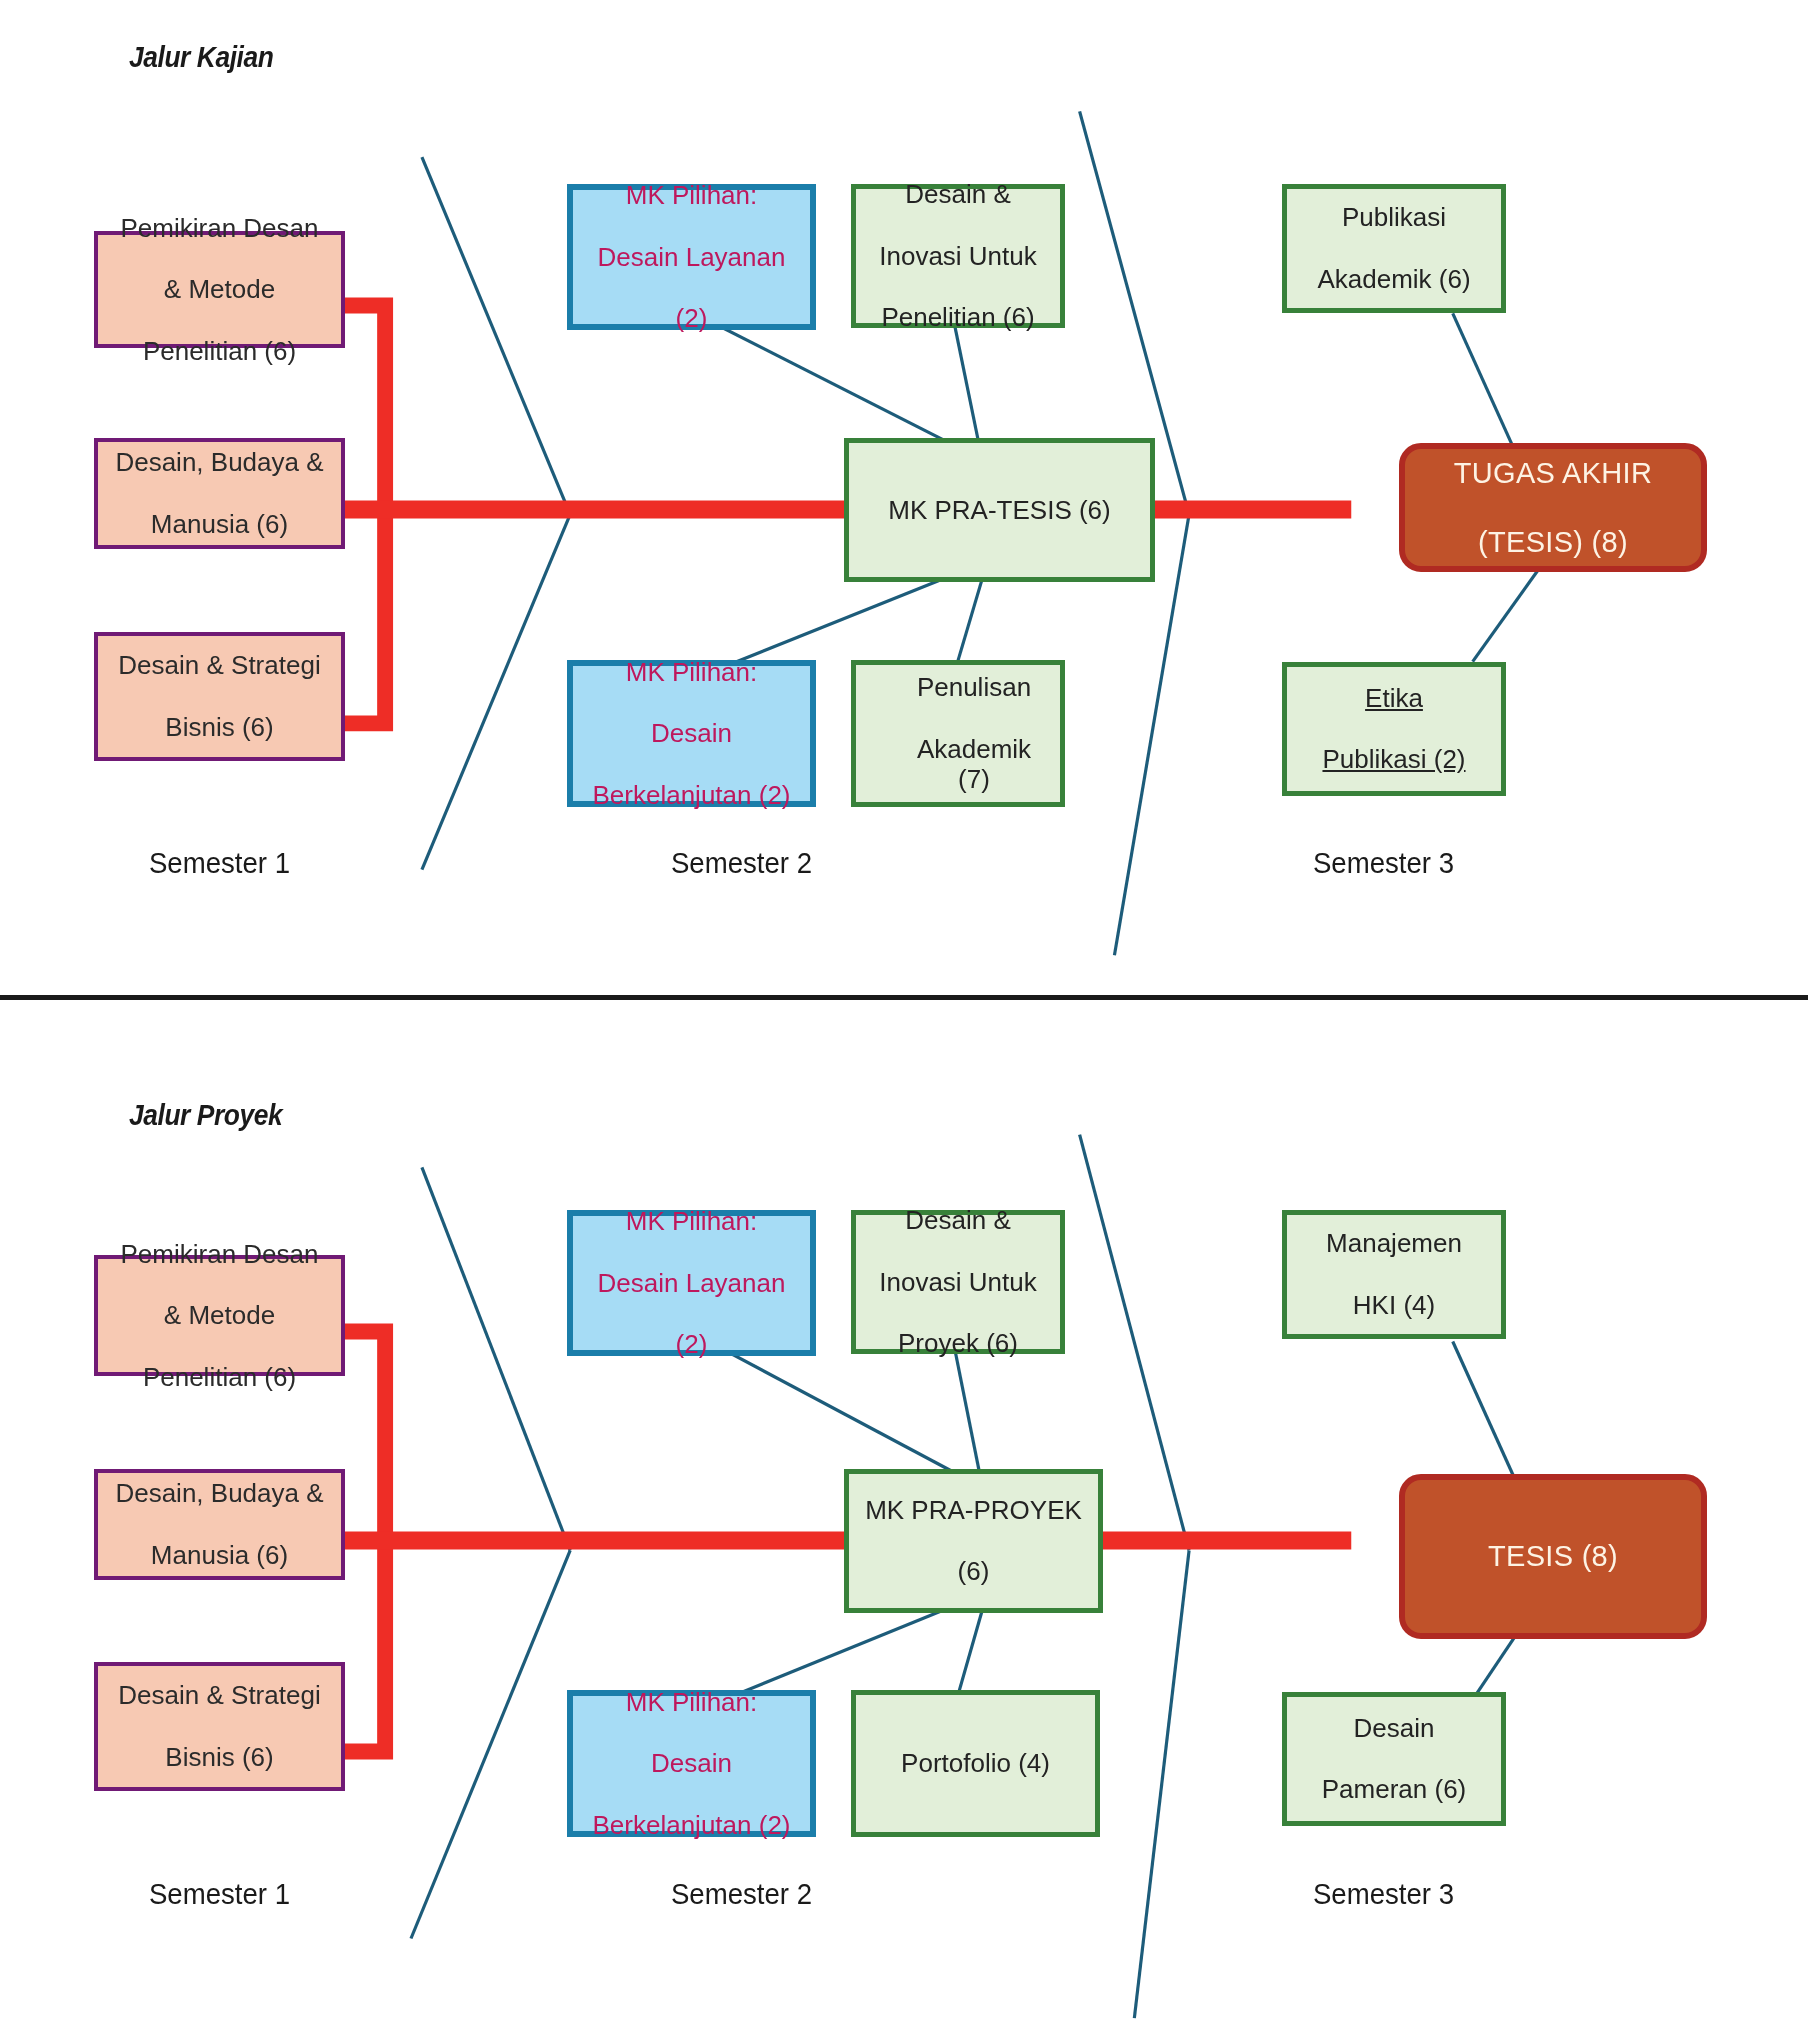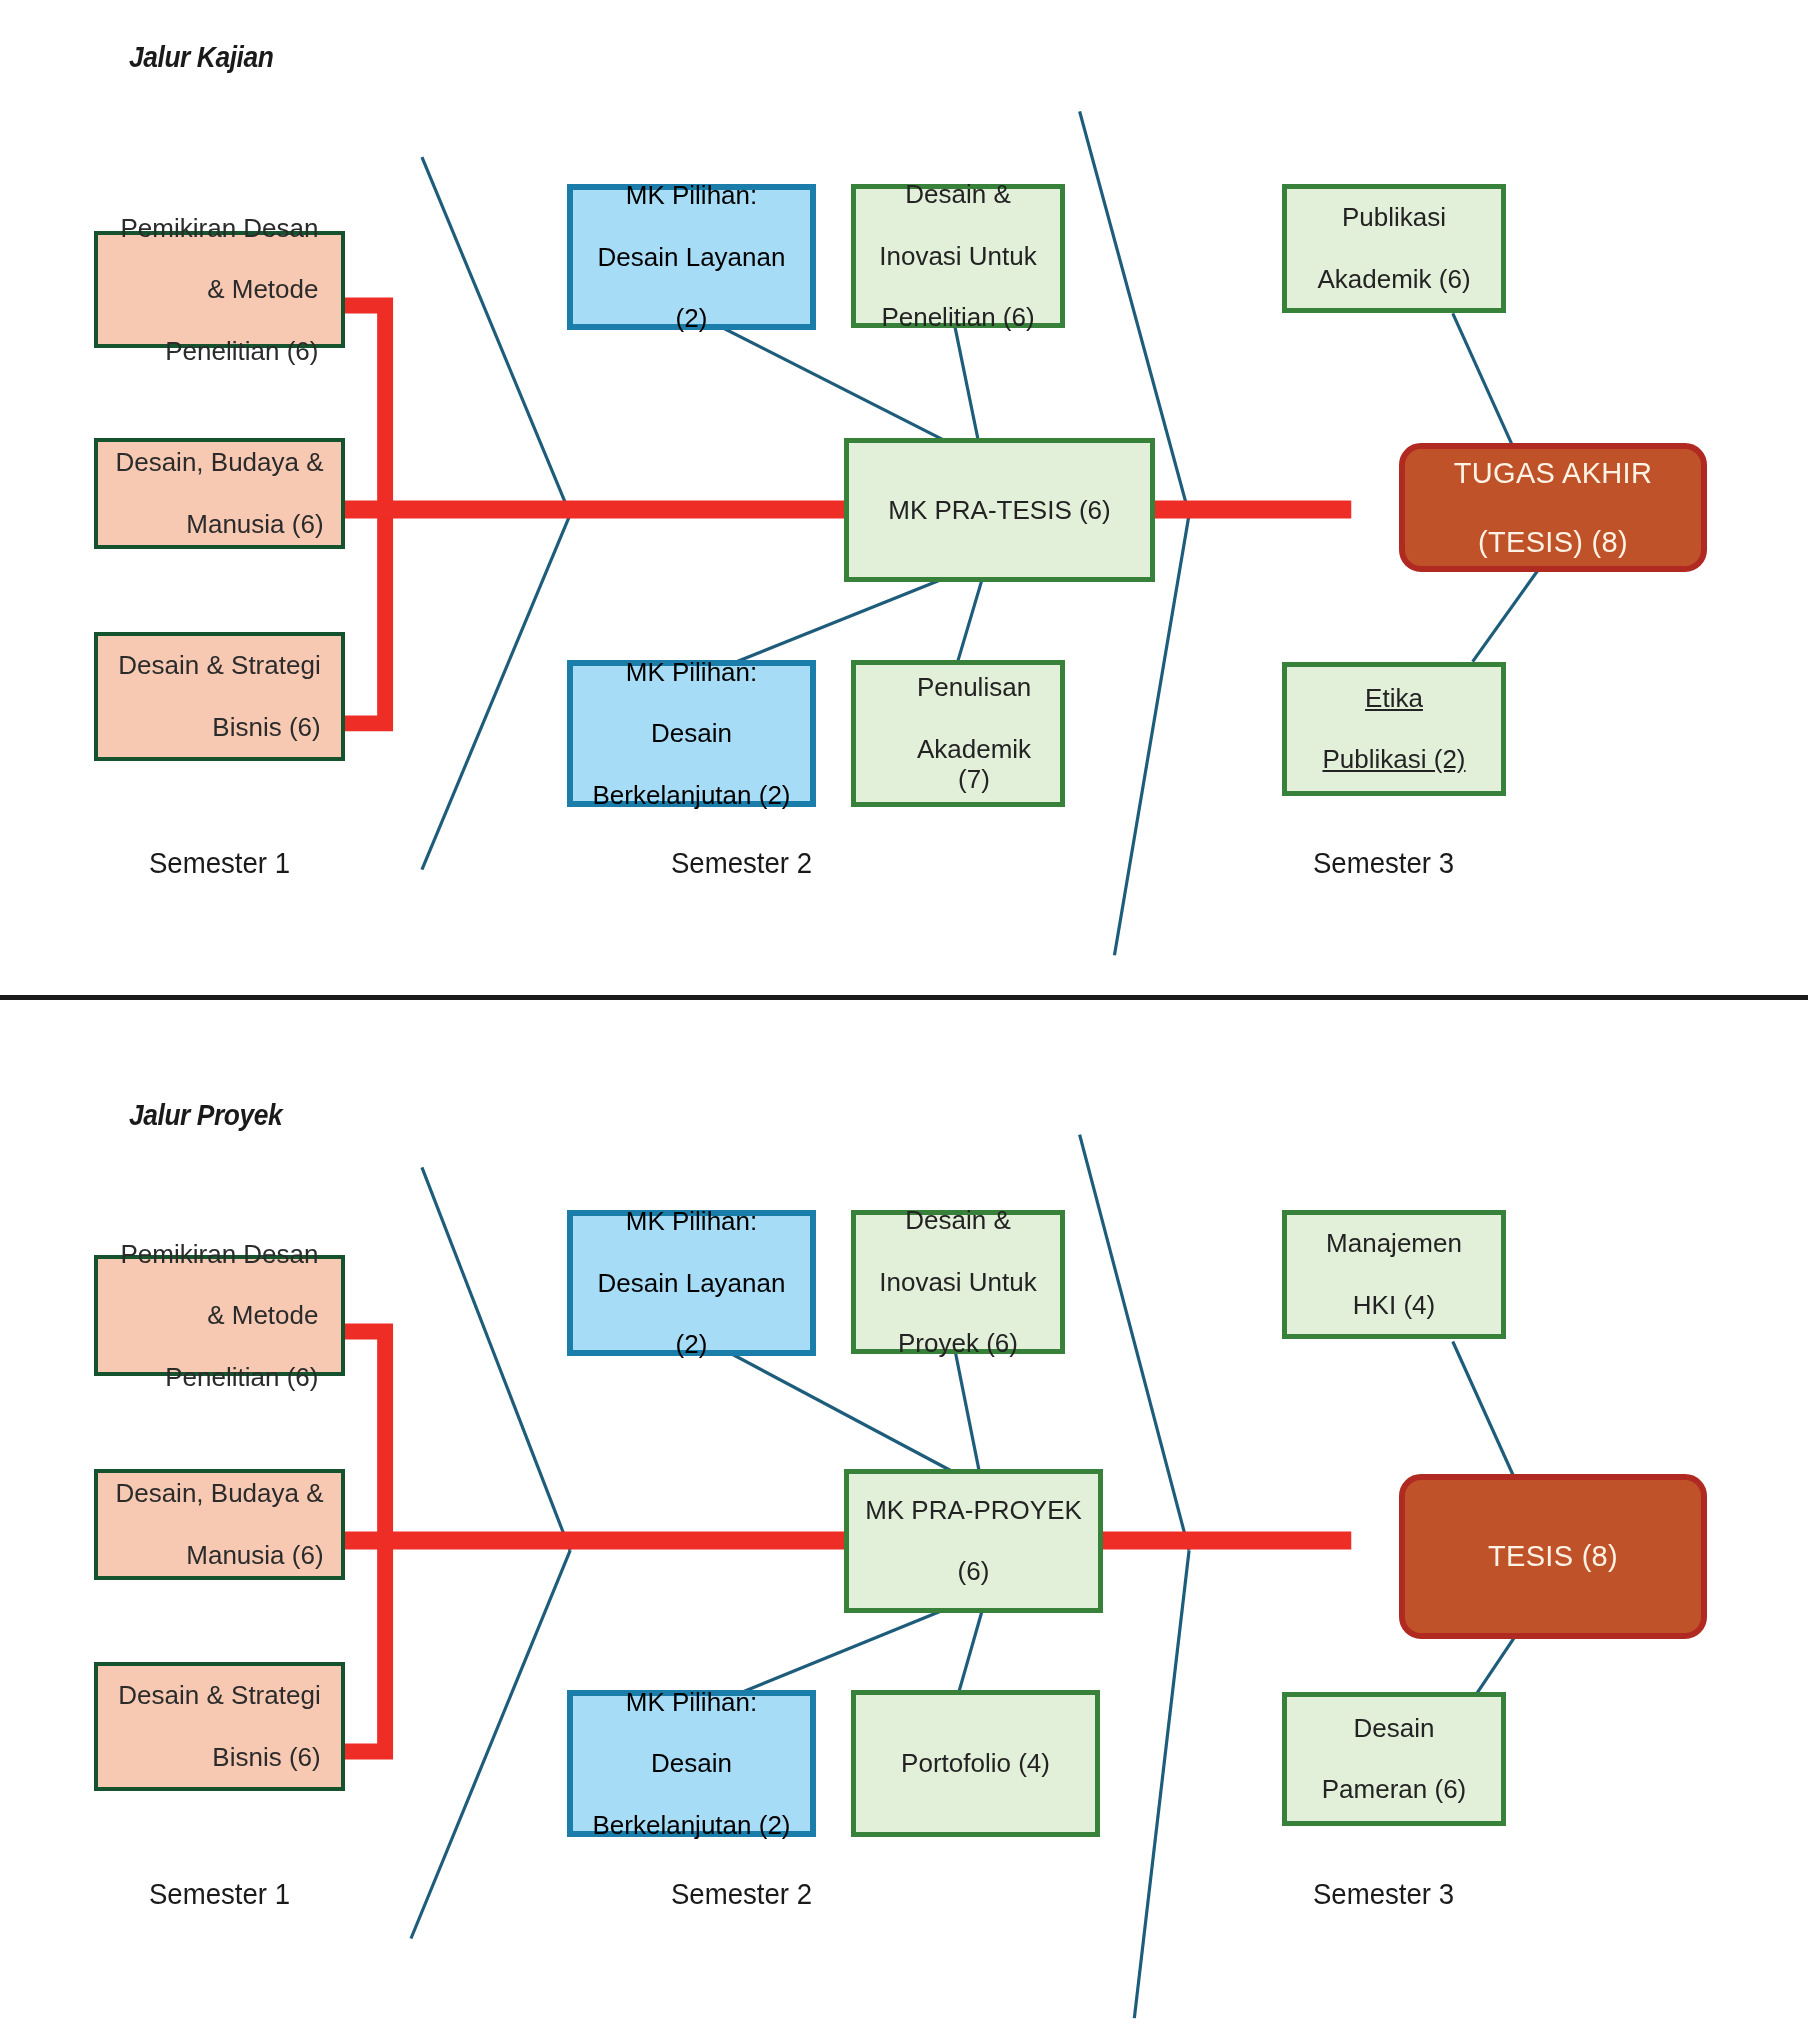--- a/index.html
+++ b/index.html
@@ -41,28 +41,27 @@
     display:flex;align-items:center;justify-content:center;
     text-align:center;
     line-height:1.18;
     font-size:26px;
     z-index:5;
   }
   .node span{display:block;padding:0 6px;}
 
   .n-red{
     background:#f7c9b3;
-    border:4px solid #14532d;
+    border:4px solid #701a75;
     color:#2b2b2b;
-    text-align:right;
   }
   .n-blue{
     background:#a6dcf5;
     border:6px solid #1b7eaa;
-    color:#000000;
+    color:#be185d;
   }
   .n-green{
     background:#e2efd9;
     border:5px solid #38813a;
     color:#232323;
   }
   .n-final{
     background:#c0522a;
     border:6px solid #b02a22;
     border-radius:22px;

